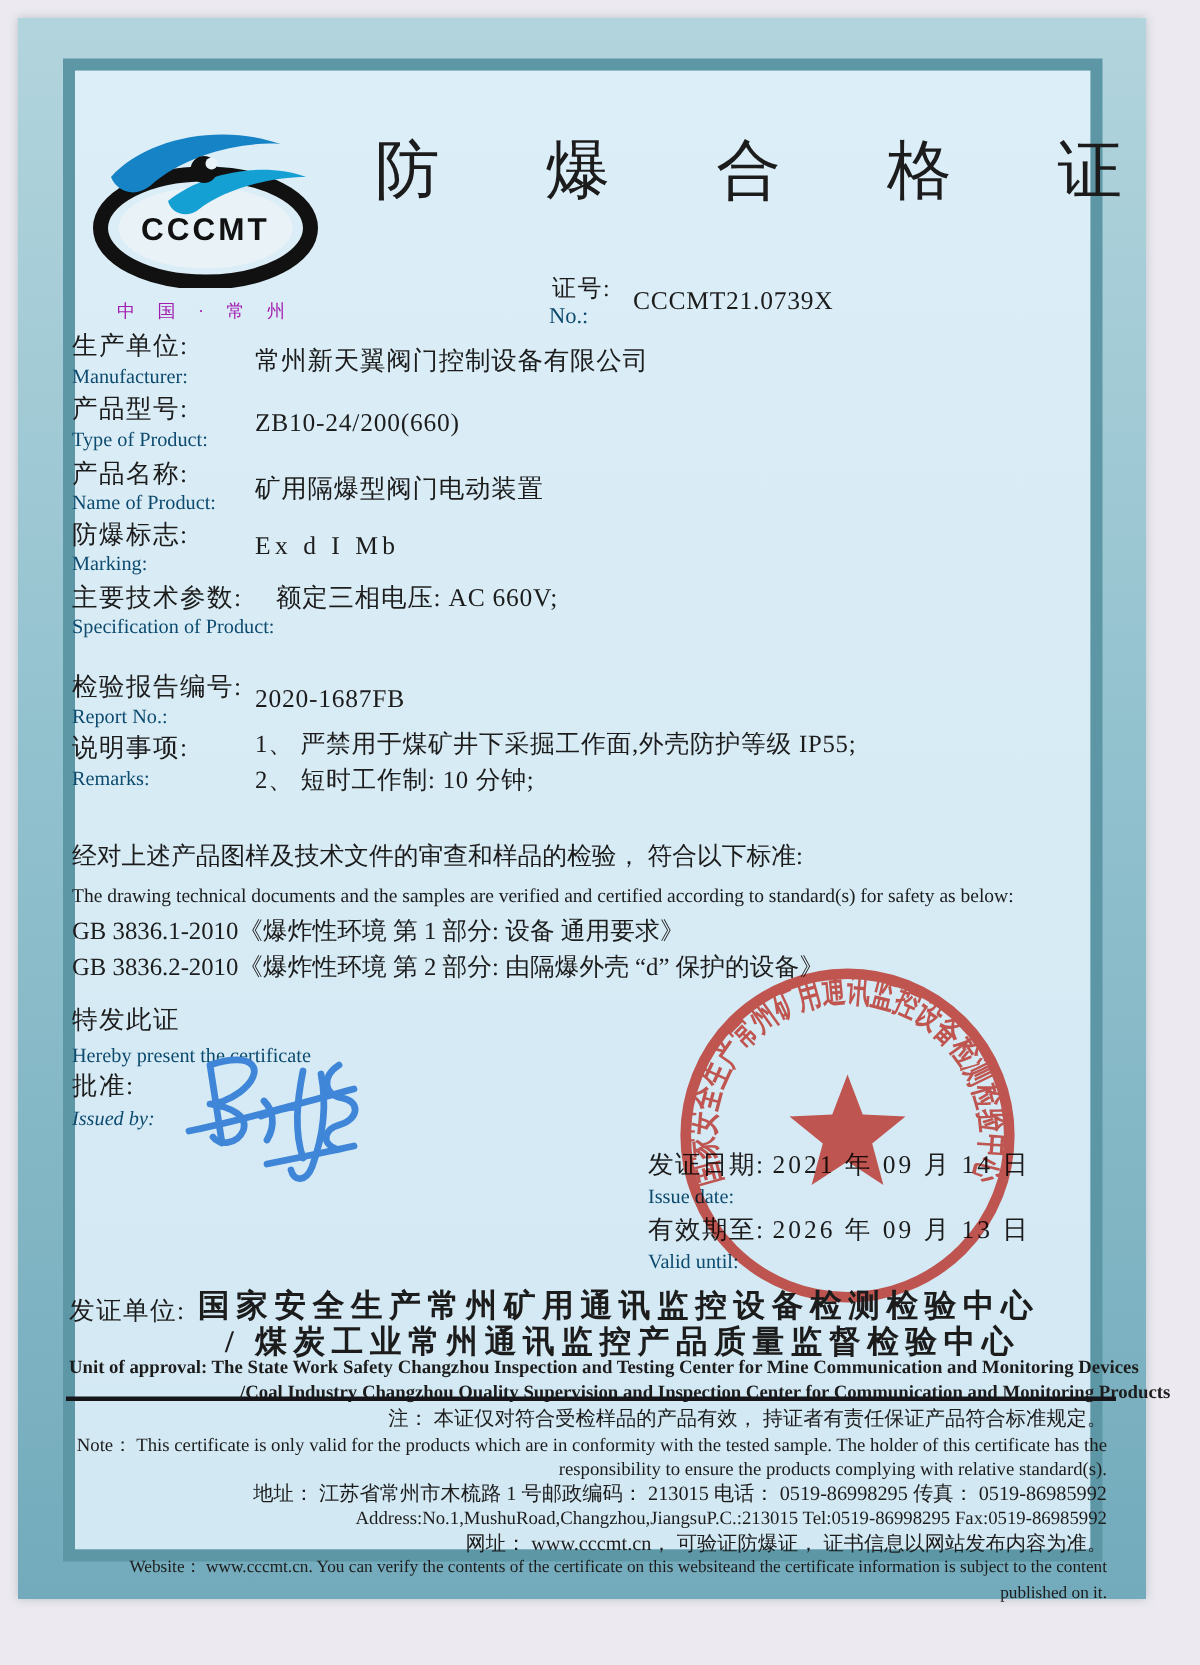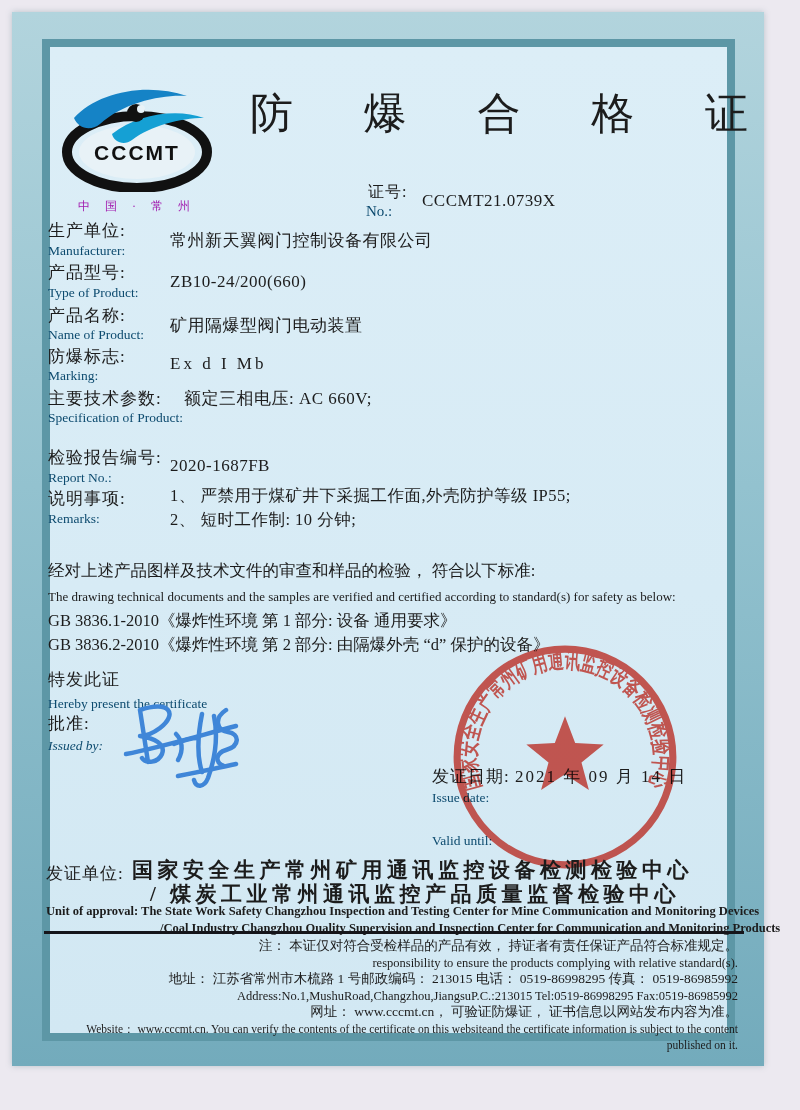--- a/index.html
+++ b/index.html
@@ -105,20 +105,21 @@
       <path d="M8,62 C40,56 80,44 118,34"></path>
       <path d="M58,42 C64,48 66,58 60,68 M56,52 C66,48 74,46 80,46"></path>
       <path d="M84,22 C80,42 78,62 84,80 M96,24 C100,44 98,64 90,86 C86,96 78,96 76,88"></path>
       <path d="M108,18 C96,26 98,38 110,40 C122,42 122,54 108,58 C98,61 96,70 106,74"></path>
       <path d="M60,84 C80,80 100,76 118,72"></path>
     </g>
   </svg>
 
   <div class="t cn" style="left:432px;top:765px;"><span>发证日期:</span> <span class="datespan">2021 年 09 月 14 日</span></div>
   <div class="t en" style="left:432px;top:790px;">Issue date:</div>
+  <div class="t cn" style="left:432px;top:808px;"><span>有效期至:</span> <span class="datespan">2026 年 09 月 13 日</span></div>
   <div class="t en" style="left:432px;top:833px;">Valid until:</div>
 
   <svg class="stamp" viewBox="0 0 230 230">
     <circle cx="115" cy="115" r="106" fill="none" stroke="#df382d" stroke-width="7"></circle>
     <polygon fill="#df382d" points="115,75 125,101.3 153,102.6 131.2,120.3 138.5,147.4 115,132 91.5,147.4 98.8,120.3 77,102.6 105,101.3"></polygon>
     <defs>
       <path id="stampArc" d="M 32.3,145.1 A 88,88 0 1 1 197.7,145.1" fill="none"></path>
     </defs>
     <text font-size="23" fill="#df382d" font-weight="bold" font-family="Liberation Serif, serif">
       <textPath href="#stampArc" startOffset="0" textLength="336" lengthAdjust="spacingAndGlyphs">国家安全生产常州矿用通讯监控设备检测检验中心</textPath>
@@ -126,19 +127,20 @@
   </svg>
 
   <div class="t cn" style="left:46px;top:862px;font-size:17px;">发证单位:</div>
   <div class="t appr-cn" style="left:132px;top:856px;">国家安全生产常州矿用通讯监控设备检测检验中心</div>
   <div class="t appr-cn" style="left:150px;top:880px;">/ 煤炭工业常州通讯监控产品质量监督检验中心</div>
   <div class="t appr-en" style="left:46px;top:904px;">Unit of approval: The State Work Safety Changzhou Inspection and Testing Center for Mine Communication and Monitoring Devices</div>
   <div class="t appr-en" style="left:160px;top:921px;">/Coal Industry Changzhou Quality Supervision and Inspection Center for Communication and Monitoring Products</div>
 
   <div class="footer-box">
     <div class="f-cn">注： 本证仅对符合受检样品的产品有效， 持证者有责任保证产品符合标准规定。</div>
+    <div class="f-en">Note： This certificate is only valid for the products which are in conformity with the tested sample. The holder of this certificate has the</div>
     <div class="f-en">responsibility to ensure the products complying with relative standard(s).</div>
     <div class="f-cn">地址： 江苏省常州市木梳路 1 号邮政编码： 213015 电话： 0519-86998295   传真： 0519-86985992</div>
     <div class="f-en">Address:No.1,MushuRoad,Changzhou,JiangsuP.C.:213015    Tel:0519-86998295 Fax:0519-86985992</div>
     <div class="f-cn">网址： www.cccmt.cn， 可验证防爆证， 证书信息以网站发布内容为准。</div>
     <div class="f-en" style="font-size:11.5px;">Website： www.cccmt.cn. You can verify the contents of the certificate on this websiteand the certificate information is subject to the content published on it.</div>
   </div>
 </div>
 
 </body></html>

